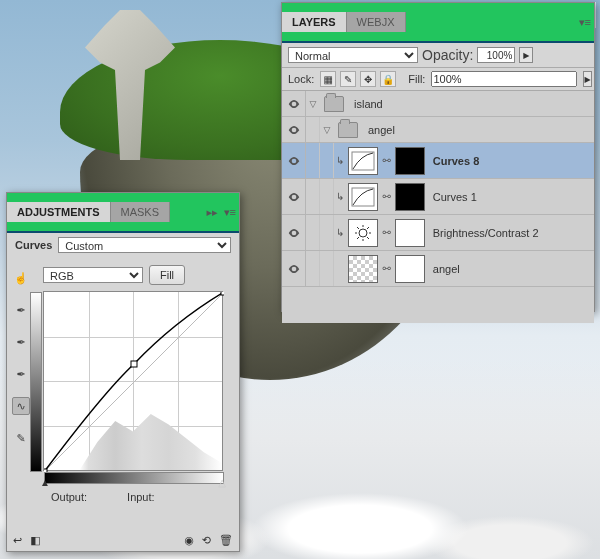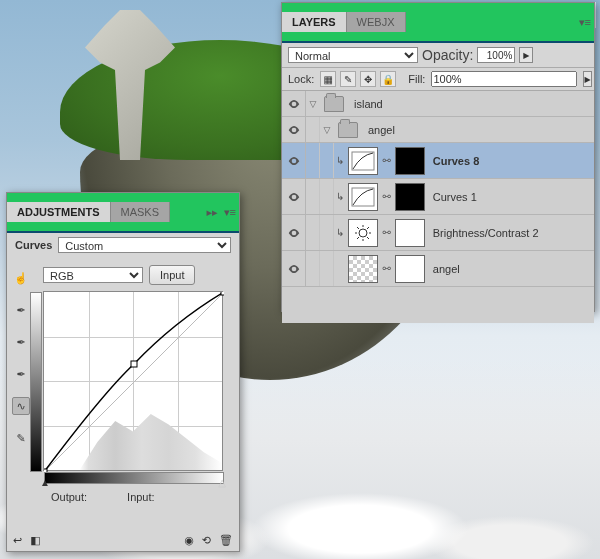--- a/index.html
+++ b/index.html
@@ -237,21 +237,21 @@
       <span>☝</span>
       <span>✒</span>
       <span>✒</span>
       <span>✒</span>
       <span style="background:#bbb;border:1px solid #888;border-radius:2px">∿</span>
       <span>✎</span>
     </div>
     <div class="main">
       <div class="row">
         <select style="flex:0 0 100px"><option>RGB</option></select>
-        <button class="btn">Input</button>
+        <button class="btn">Fill</button>
       </div>
       <div class="curvebox">
         <div class="gradleft"></div>
         <div class="gridv" style="left:25%"></div>
           <div class="gridv" style="left:50%"></div>
           <div class="gridv" style="left:75%"></div>
         <div class="gridh" style="top:25%"></div>
           <div class="gridh" style="top:50%"></div>
           <div class="gridh" style="top:75%"></div>
         <div class="hist"></div>

